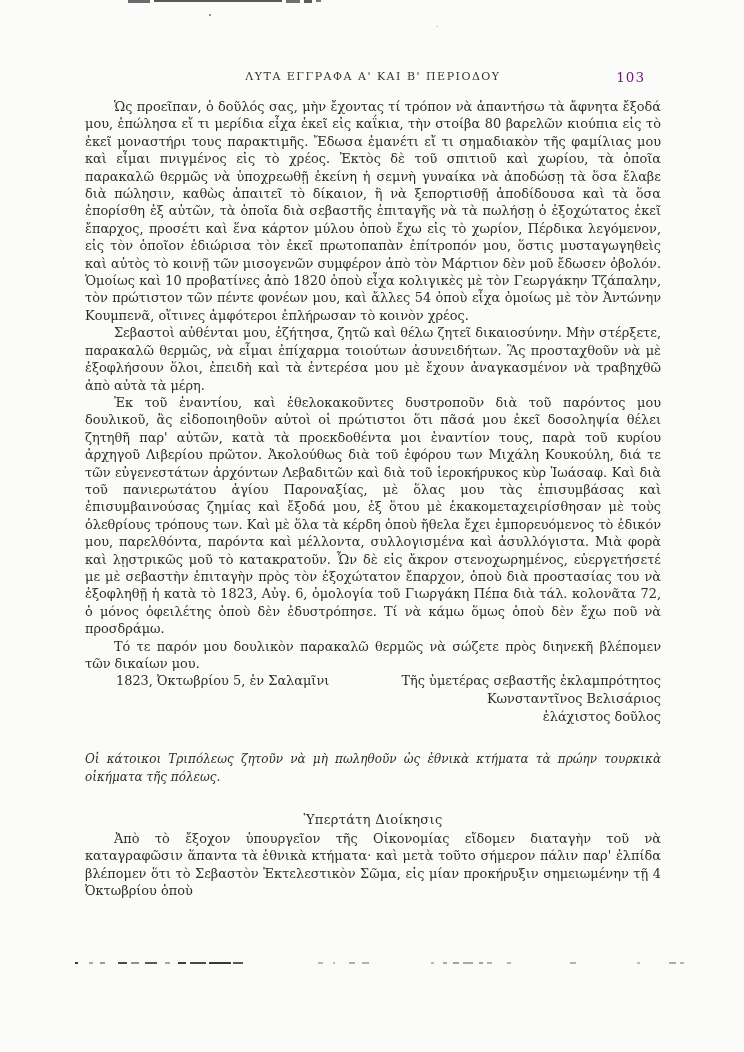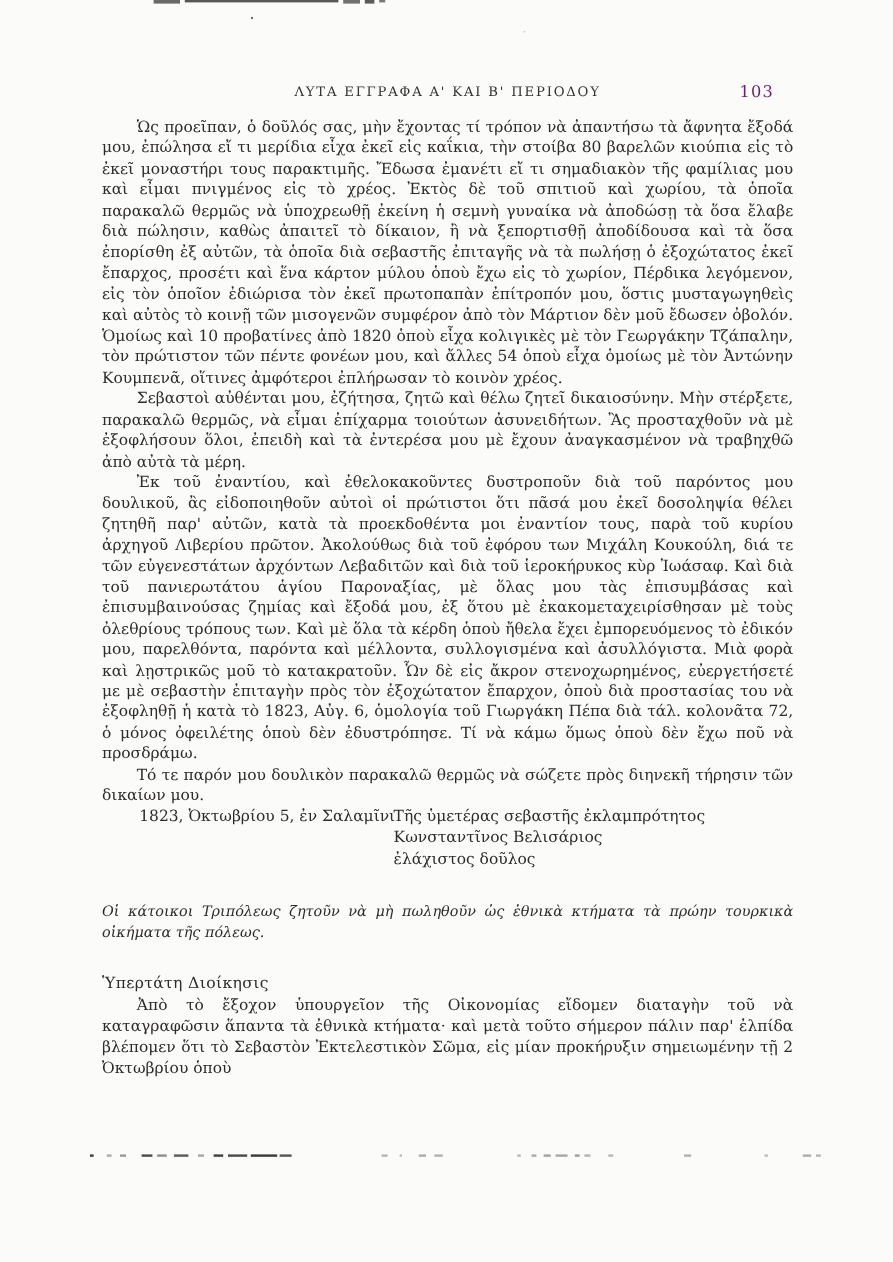--- a/index.html
+++ b/index.html
@@ -49,39 +49,39 @@
   }
   .para { text-indent: 29px; }
   .dateline-row {
     position: relative;
     margin-top: 0px;
     height: 18px;
   }
   .dateline { position: absolute; left: 31px; top: 0; font-size: 12.9px; }
   .signature {
     position: absolute; left: 243px; top: 0; width: 333px;
-    text-align: left; font-size: 12.9px; line-height: 17.6px;
+    text-align: right; font-size: 12.9px; line-height: 17.6px;
   }
   .doc-number {
     margin-top: 51px;
     text-align: center;
     font-weight: bold;
     font-size: 13.5px;
     letter-spacing: 0.5px;
   }
   .doc-summary {
     margin-top: 26px;
     font-style: italic;
     font-size: 12px;
     line-height: 17.6px;
     text-align: justify;
   }
   .salutation {
     margin-top: 24px;
-    text-align: left;
+    text-align: center;
     font-size: 13px;
     letter-spacing: 0.3px;
   }
   .para-last { text-indent: 29px; margin-top: 2px; }
 </style>
 </head>
 <body>
 
 <div class="artifact-top">
   <span class="a1"></span>
@@ -95,36 +95,36 @@
 
 <div class="page">
 
   <div class="header">ΛΥΤΑ ΕΓΓΡΑΦΑ Α' ΚΑΙ Β' ΠΕΡΙΟΔΟΥ</div>
   <div class="pagenum">103</div>
 
   <div class="textblock">
     <p class="para">Ὡς προεῖπαν, ὁ δοῦλός σας, μὴν ἔχοντας τί τρόπον νὰ ἀπαντήσω τὰ ἄφνητα ἔξοδά μου, ἐπώλησα εἴ τι μερίδια εἶχα ἐκεῖ εἰς καΐκια, τὴν στοίβα 80 βαρελῶν κιούπια εἰς τὸ ἐκεῖ μοναστήρι τους παρακτιμῆς. Ἔδωσα ἐμανέτι εἴ τι σημαδιακὸν τῆς φαμίλιας μου καὶ εἶμαι πνιγμένος εἰς τὸ χρέος. Ἐκτὸς δὲ τοῦ σπιτιοῦ καὶ χωρίου, τὰ ὁποῖα παρακαλῶ θερμῶς νὰ ὑποχρεωθῇ ἐκείνη ἡ σεμνὴ γυναίκα νὰ ἀποδώσῃ τὰ ὅσα ἔλαβε διὰ πώλησιν, καθὼς ἀπαιτεῖ τὸ δίκαιον, ἢ νὰ ξεπορτισθῇ ἀποδίδουσα καὶ τὰ ὅσα ἐπορίσθη ἐξ αὐτῶν, τὰ ὁποῖα διὰ σεβαστῆς ἐπιταγῆς νὰ τὰ πωλήσῃ ὁ ἐξοχώτατος ἐκεῖ ἔπαρχος, προσέτι καὶ ἕνα κάρτον μύλου ὁποὺ ἔχω εἰς τὸ χωρίον, Πέρδικα λεγόμενον, εἰς τὸν ὁποῖον ἐδιώρισα τὸν ἐκεῖ πρωτοπαπὰν ἐπίτροπόν μου, ὅστις μυσταγωγηθεὶς καὶ αὐτὸς τὸ κοινῇ τῶν μισογενῶν συμφέρον ἀπὸ τὸν Μάρτιον δὲν μοῦ ἔδωσεν ὀβολόν. Ὁμοίως καὶ 10 προβατίνες ἀπὸ 1820 ὁποὺ εἶχα κολιγικὲς μὲ τὸν Γεωργάκην Τζάπαλην, τὸν πρώτιστον τῶν πέντε φονέων μου, καὶ ἄλλες 54 ὁποὺ εἶχα ὁμοίως μὲ τὸν Ἀντώνην Κουμπενᾶ, οἵτινες ἀμφότεροι ἐπλήρωσαν τὸ κοινὸν χρέος.</p>
     <p class="para">Σεβαστοὶ αὐθένται μου, ἐζήτησα, ζητῶ καὶ θέλω ζητεῖ δικαιοσύνην. Μὴν στέρξετε, παρακαλῶ θερμῶς, νὰ εἶμαι ἐπίχαρμα τοιούτων ἀσυνειδήτων. Ἂς προσταχθοῦν νὰ μὲ ἐξοφλήσουν ὅλοι, ἐπειδὴ καὶ τὰ ἐντερέσα μου μὲ ἔχουν ἀναγκασμένον νὰ τραβηχθῶ ἀπὸ αὐτὰ τὰ μέρη.</p>
     <p class="para">Ἐκ τοῦ ἐναντίου, καὶ ἐθελοκακοῦντες δυστροποῦν διὰ τοῦ παρόντος μου δουλικοῦ, ἂς εἰδοποιηθοῦν αὐτοὶ οἱ πρώτιστοι ὅτι πᾶσά μου ἐκεῖ δοσοληψία θέλει ζητηθῆ παρ' αὐτῶν, κατὰ τὰ προεκδοθέντα μοι ἐναντίον τους, παρὰ τοῦ κυρίου ἀρχηγοῦ Λιβερίου πρῶτον. Ἀκολούθως διὰ τοῦ ἐφόρου των Μιχάλη Κουκούλη, διά τε τῶν εὐγενεστάτων ἀρχόντων Λεβαδιτῶν καὶ διὰ τοῦ ἱεροκήρυκος κὺρ Ἰωάσαφ. Καὶ διὰ τοῦ πανιερωτάτου ἁγίου Παροναξίας, μὲ ὅλας μου τὰς ἐπισυμβάσας καὶ ἐπισυμβαινούσας ζημίας καὶ ἔξοδά μου, ἐξ ὅτου μὲ ἐκακομεταχειρίσθησαν μὲ τοὺς ὀλεθρίους τρόπους των. Καὶ μὲ ὅλα τὰ κέρδη ὁποὺ ἤθελα ἔχει ἐμπορευόμενος τὸ ἐδικόν μου, παρελθόντα, παρόντα καὶ μέλλοντα, συλλογισμένα καὶ ἀσυλλόγιστα. Μιὰ φορὰ καὶ λῃστρικῶς μοῦ τὸ κατακρατοῦν. Ὧν δὲ εἰς ἄκρον στενοχωρημένος, εὐεργετήσετέ με μὲ σεβαστὴν ἐπιταγὴν πρὸς τὸν ἐξοχώτατον ἔπαρχον, ὁποὺ διὰ προστασίας του νὰ ἐξοφληθῇ ἡ κατὰ τὸ 1823, Αὐγ. 6, ὁμολογία τοῦ Γιωργάκη Πέπα διὰ τάλ. κολονᾶτα 72, ὁ μόνος ὀφειλέτης ὁποὺ δὲν ἐδυστρόπησε. Τί νὰ κάμω ὅμως ὁποὺ δὲν ἔχω ποῦ νὰ προσδράμω.</p>
-    <p class="para">Τό τε παρόν μου δουλικὸν παρακαλῶ θερμῶς νὰ σώζετε πρὸς διηνεκῆ τήρησιν τῶν δικαίων μου.</p>
+    <p class="para">Τό τε παρόν μου δουλικὸν παρακαλῶ θερμῶς νὰ σώζετε πρὸς διηνεκῆ βλέπομεν τῶν δικαίων μου.</p>
 
     <div class="dateline-row">
       <span class="dateline">1823, Ὀκτωβρίου 5, ἐν Σαλαμῖνι</span>
       <div class="signature">
         <div>Τῆς ὑμετέρας σεβαστῆς ἐκλαμπρότητος</div>
         <div>Κωνσταντῖνος Βελισάριος</div>
         <div>ἐλάχιστος δοῦλος</div>
       </div>
     </div>
 
     <div style="height:35px;"></div>
 
     <p class="doc-summary">Οἱ κάτοικοι Τριπόλεως ζητοῦν νὰ μὴ πωληθοῦν ὡς ἐθνικὰ κτήματα τὰ πρώην τουρκικὰ οἰκήματα τῆς πόλεως.</p>
     <div class="salutation">Ὑπερτάτη Διοίκησις</div>
-    <p class="para para-last">Ἀπὸ τὸ ἔξοχον ὑπουργεῖον τῆς Οἰκονομίας εἴδομεν διαταγὴν τοῦ νὰ καταγραφῶσιν ἅπαντα τὰ ἐθνικὰ κτήματα· καὶ μετὰ τοῦτο σήμερον πάλιν παρ' ἐλπίδα βλέπομεν ὅτι τὸ Σεβαστὸν Ἐκτελεστικὸν Σῶμα, εἰς μίαν προκήρυξιν σημειωμένην τῇ 2 Ὀκτωβρίου ὁποὺ</p>
+    <p class="para para-last">Ἀπὸ τὸ ἔξοχον ὑπουργεῖον τῆς Οἰκονομίας εἴδομεν διαταγὴν τοῦ νὰ καταγραφῶσιν ἅπαντα τὰ ἐθνικὰ κτήματα· καὶ μετὰ τοῦτο σήμερον πάλιν παρ' ἐλπίδα βλέπομεν ὅτι τὸ Σεβαστὸν Ἐκτελεστικὸν Σῶμα, εἰς μίαν προκήρυξιν σημειωμένην τῇ 4 Ὀκτωβρίου ὁποὺ</p>
   </div>
 
 </div>
 
 <div class="artifact-bottom">
   <i style="left:0;   width:3px;  background:#3c3c3c;"></i>
   <i style="left:14px; width:4px;  background:#aaa;"></i>
   <i style="left:25px; width:5px;  background:#9a9a9a;"></i>
   <i style="left:43px; width:9px;  background:#4a4a4a;"></i>
   <i style="left:56px; width:8px;  background:#8e8e8e;"></i>

